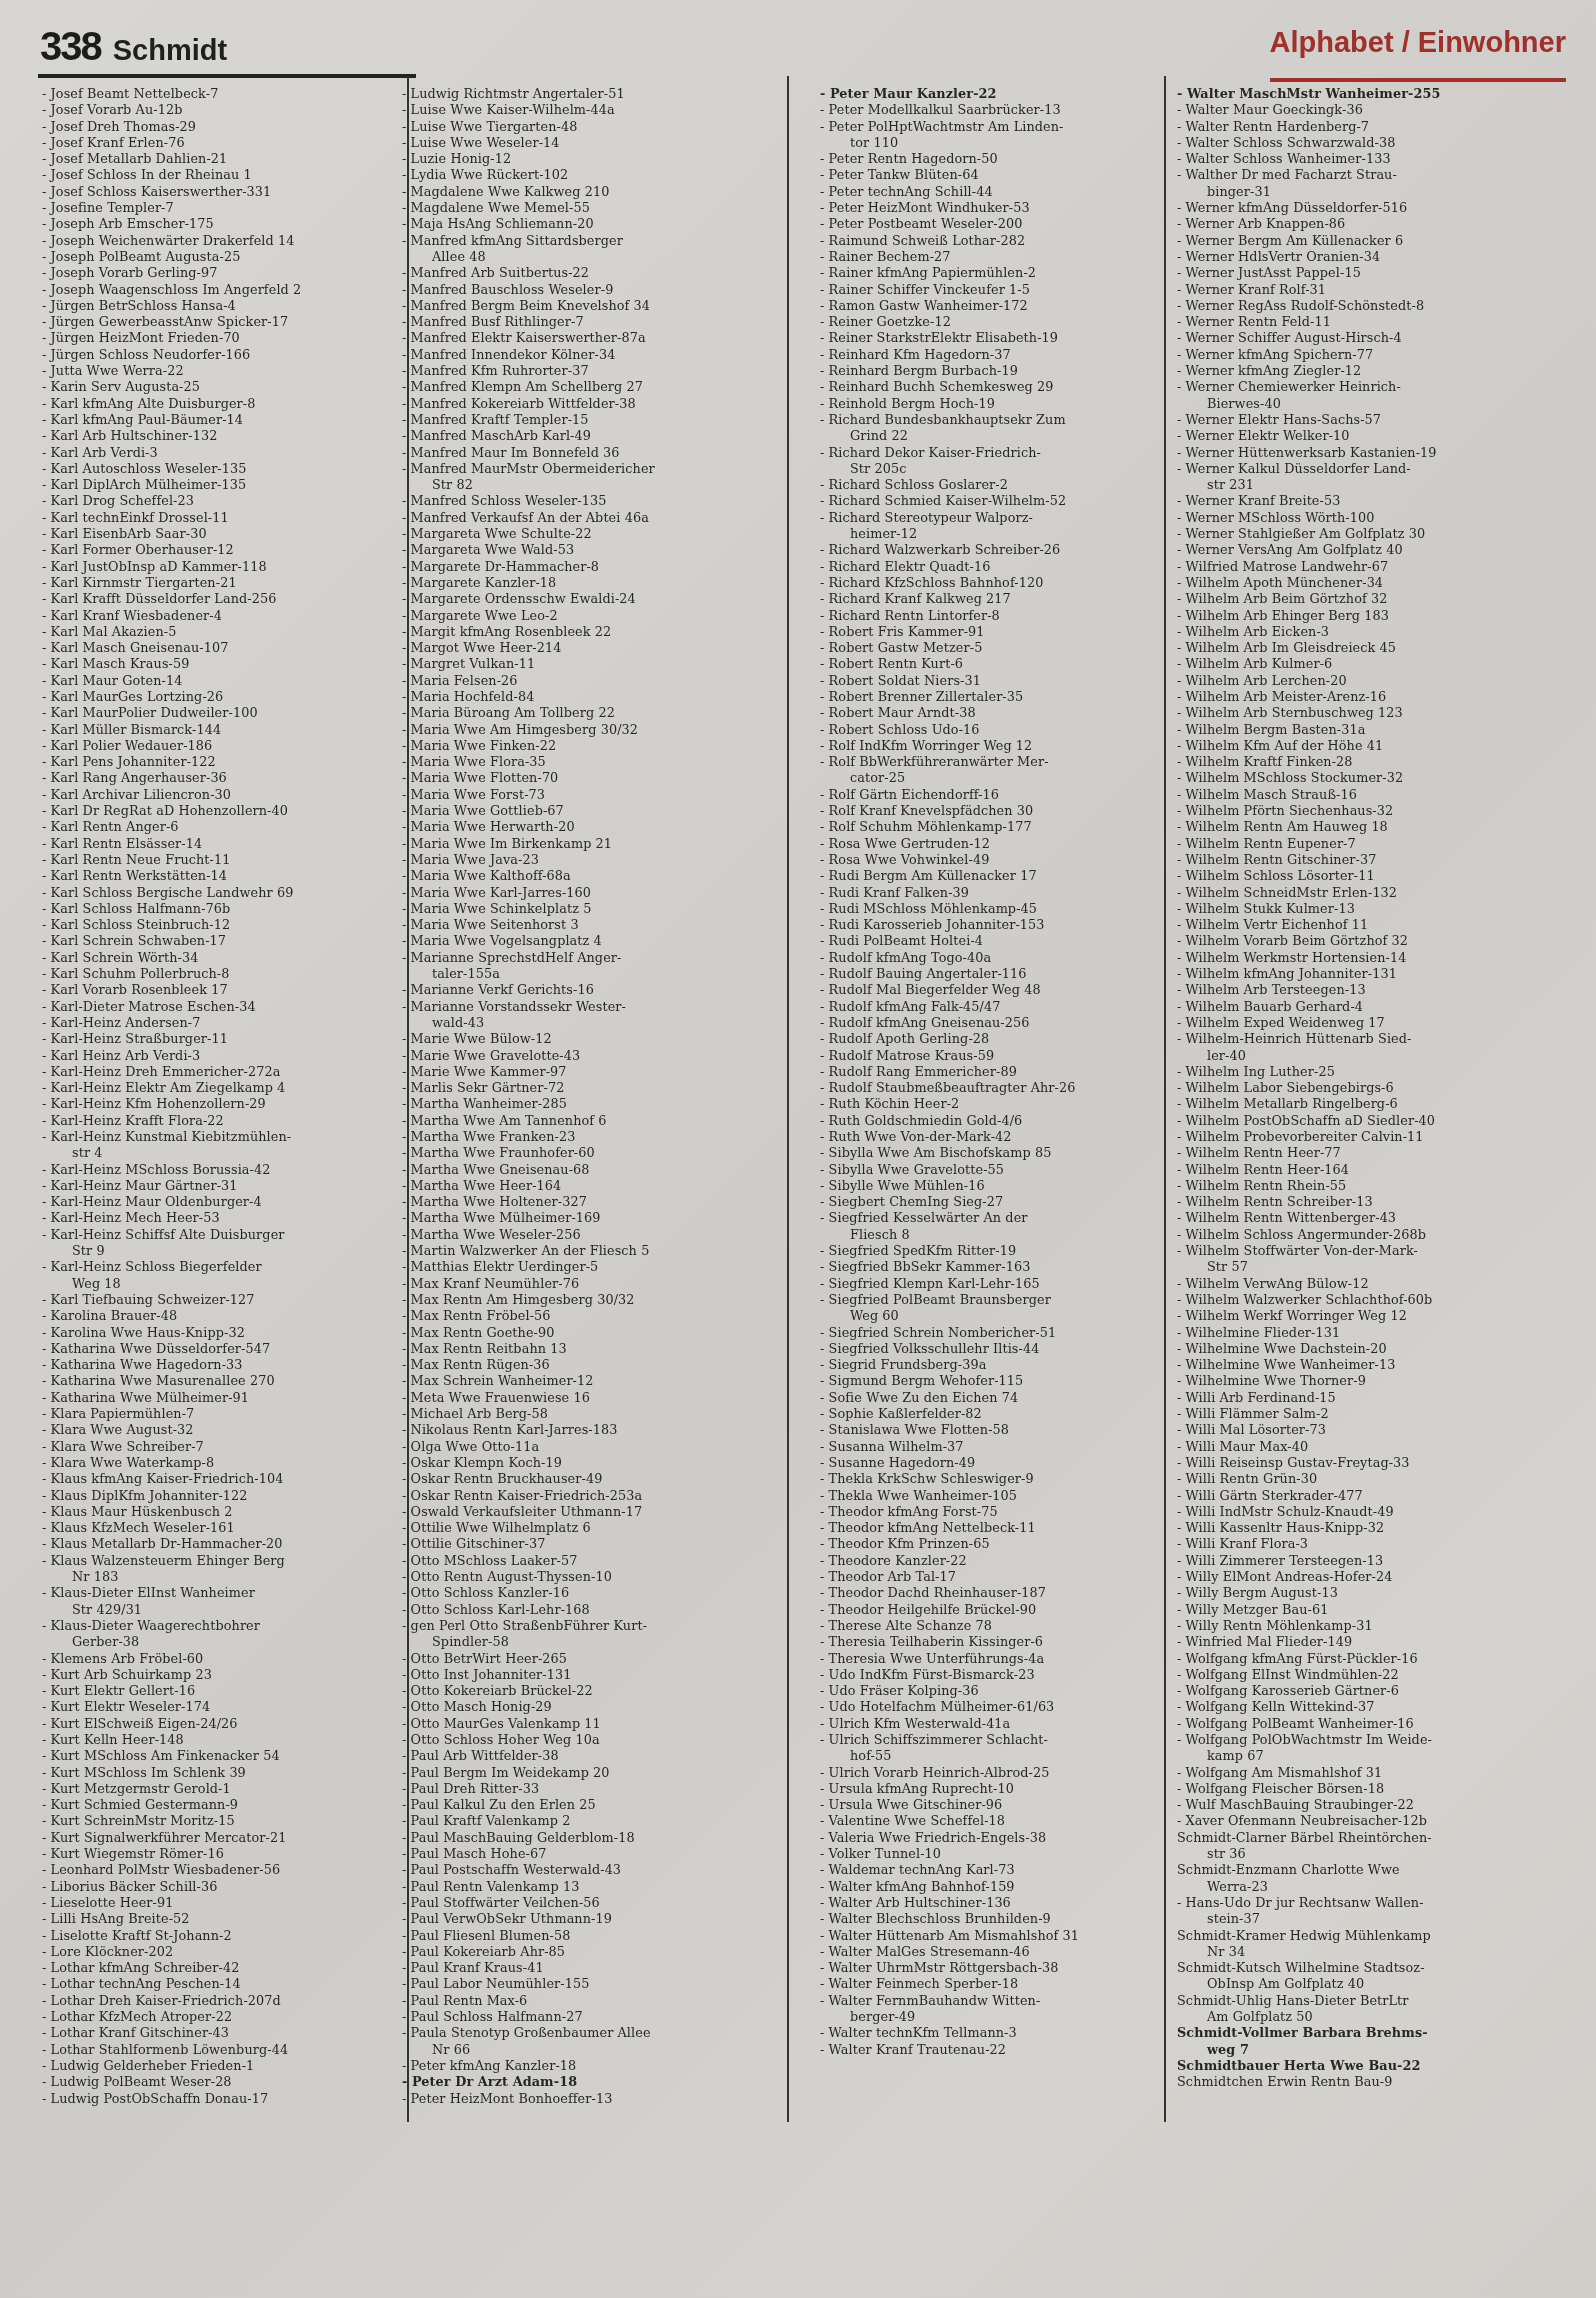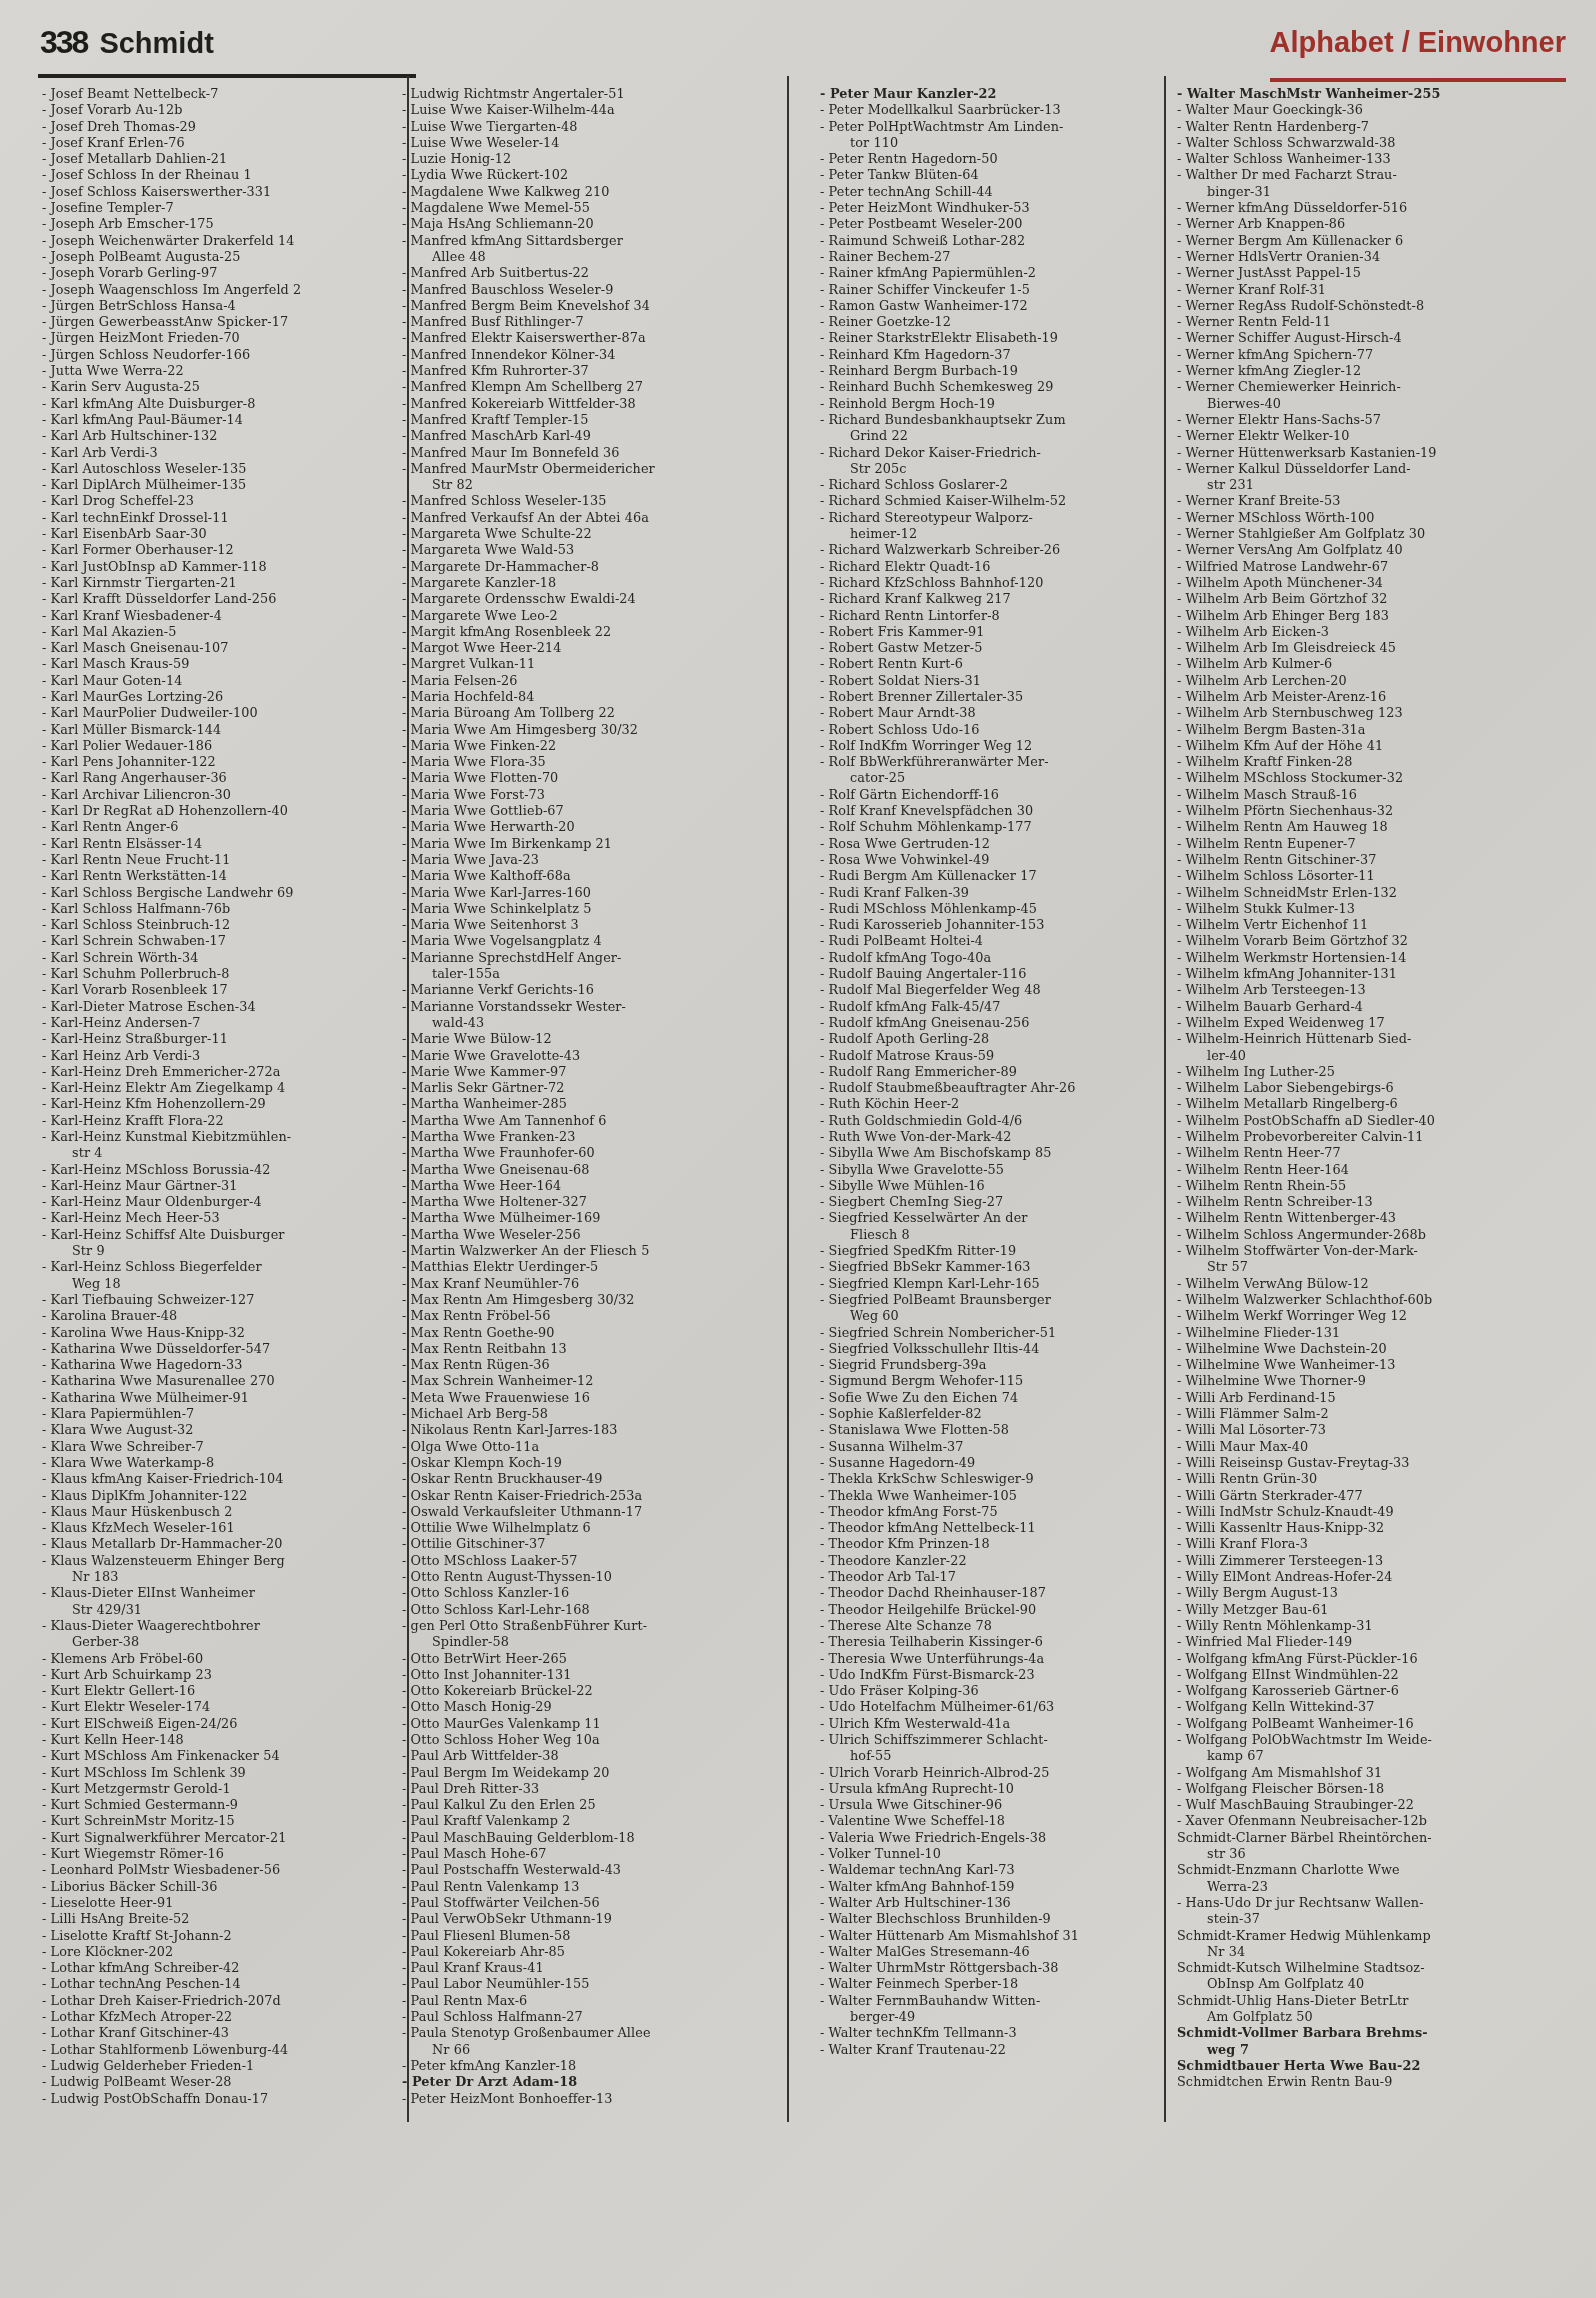--- a/index.html
+++ b/index.html
@@ -9,21 +9,21 @@
     background:#b9b8b4;
   }
   .page{
     position:relative;width:1596px;height:2298px;overflow:hidden;
     background:linear-gradient(135deg,#d7d6d2 0%,#d2d1cd 30%,#cdccc8 55%,#d4d3cf 80%,#cfcec9 100%);
   }
   
   .hdr-left{position:absolute;left:40px;top:24px;white-space:nowrap;}
   .page-num{
     font-family:"Liberation Sans","DejaVu Sans",sans-serif;
-    font-weight:bold;font-size:32px;letter-spacing:-2px;color:#1c1c1a;
+    font-weight:bold;font-size:40px;letter-spacing:-2px;color:#1c1c1a;
   }
   .guide-word{
     font-family:"Liberation Sans","DejaVu Sans",sans-serif;
     font-weight:bold;font-size:29px;color:#1f1f1d;margin-left:12px;
   }
   .hdr-rule{position:absolute;left:38px;top:74px;width:378px;height:4px;background:#22221f;}
   .hdr-right{
     position:absolute;right:30px;top:26px;
     font-family:"Liberation Sans","DejaVu Sans",sans-serif;
     font-weight:bold;font-size:29px;color:#a0302a;
@@ -400,21 +400,21 @@
       <div class="entry">- Sigmund Bergm Wehofer-115</div>
       <div class="entry">- Sofie Wwe Zu den Eichen 74</div>
       <div class="entry">- Sophie Kaßlerfelder-82</div>
       <div class="entry">- Stanislawa Wwe Flotten-58</div>
       <div class="entry">- Susanna Wilhelm-37</div>
       <div class="entry">- Susanne Hagedorn-49</div>
       <div class="entry">- Thekla KrkSchw Schleswiger-9</div>
       <div class="entry">- Thekla Wwe Wanheimer-105</div>
       <div class="entry">- Theodor kfmAng Forst-75</div>
       <div class="entry">- Theodor kfmAng Nettelbeck-11</div>
-      <div class="entry">- Theodor Kfm Prinzen-18</div>
+      <div class="entry">- Theodor Kfm Prinzen-65</div>
       <div class="entry">- Theodore Kanzler-22</div>
       <div class="entry">- Theodor Arb Tal-17</div>
       <div class="entry">- Theodor Dachd Rheinhauser-187</div>
       <div class="entry">- Theodor Heilgehilfe Brückel-90</div>
       <div class="entry">- Therese Alte Schanze 78</div>
       <div class="entry">- Theresia Teilhaberin Kissinger-6</div>
       <div class="entry">- Theresia Wwe Unterführungs-4a</div>
       <div class="entry">- Udo IndKfm Fürst-Bismarck-23</div>
       <div class="entry">- Udo Fräser Kolping-36</div>
       <div class="entry">- Udo Hotelfachm Mülheimer-61/63</div>

